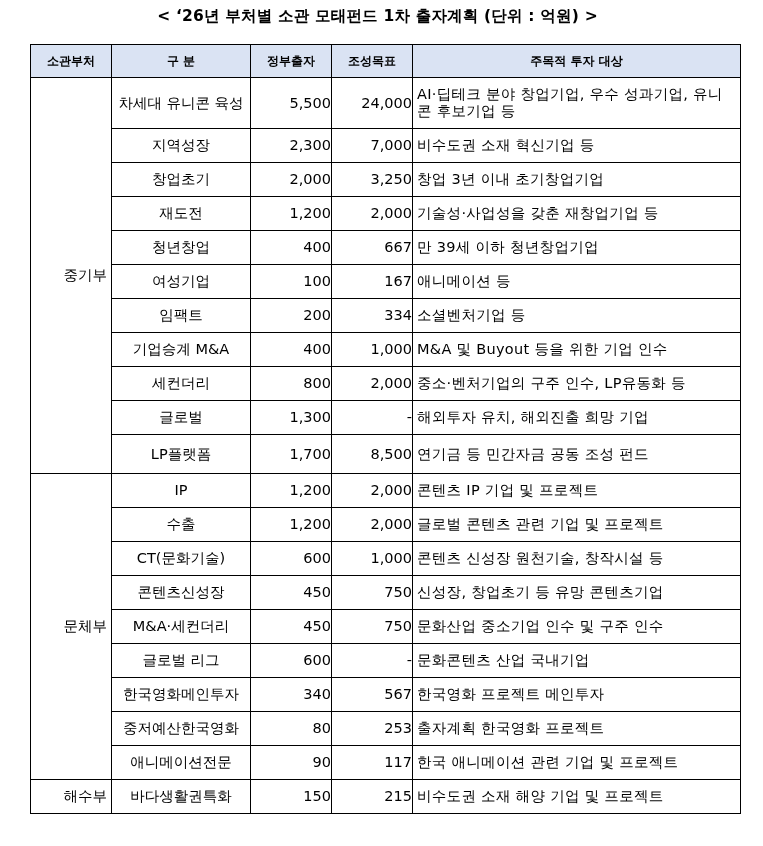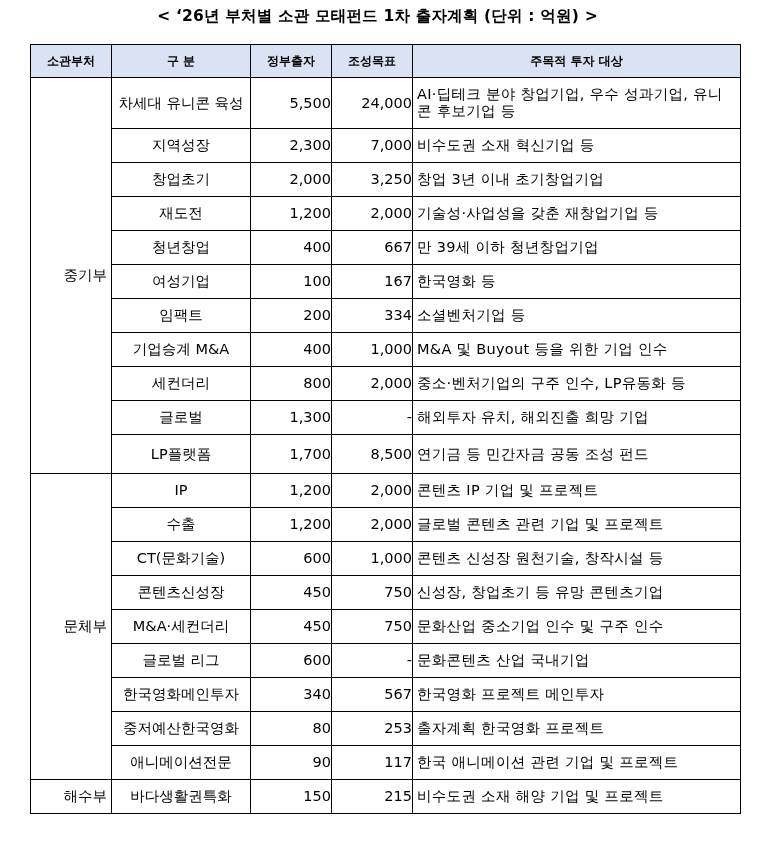--- a/index.html
+++ b/index.html
@@ -77,21 +77,21 @@
     <tr>
       <td class="cat">청년창업</td>
       <td class="num">400</td>
       <td class="num">667</td>
       <td class="target">만 39세 이하 청년창업기업</td>
     </tr>
     <tr>
       <td class="cat">여성기업</td>
       <td class="num">100</td>
       <td class="num">167</td>
-      <td class="target">한국영화 등</td>
+      <td class="target">애니메이션 등</td>
     </tr>
     <tr>
       <td class="cat">임팩트</td>
       <td class="num">200</td>
       <td class="num">334</td>
       <td class="target">소셜벤처기업 등</td>
     </tr>
     <tr>
       <td class="cat">기업승계 M&amp;A</td>
       <td class="num">400</td>

